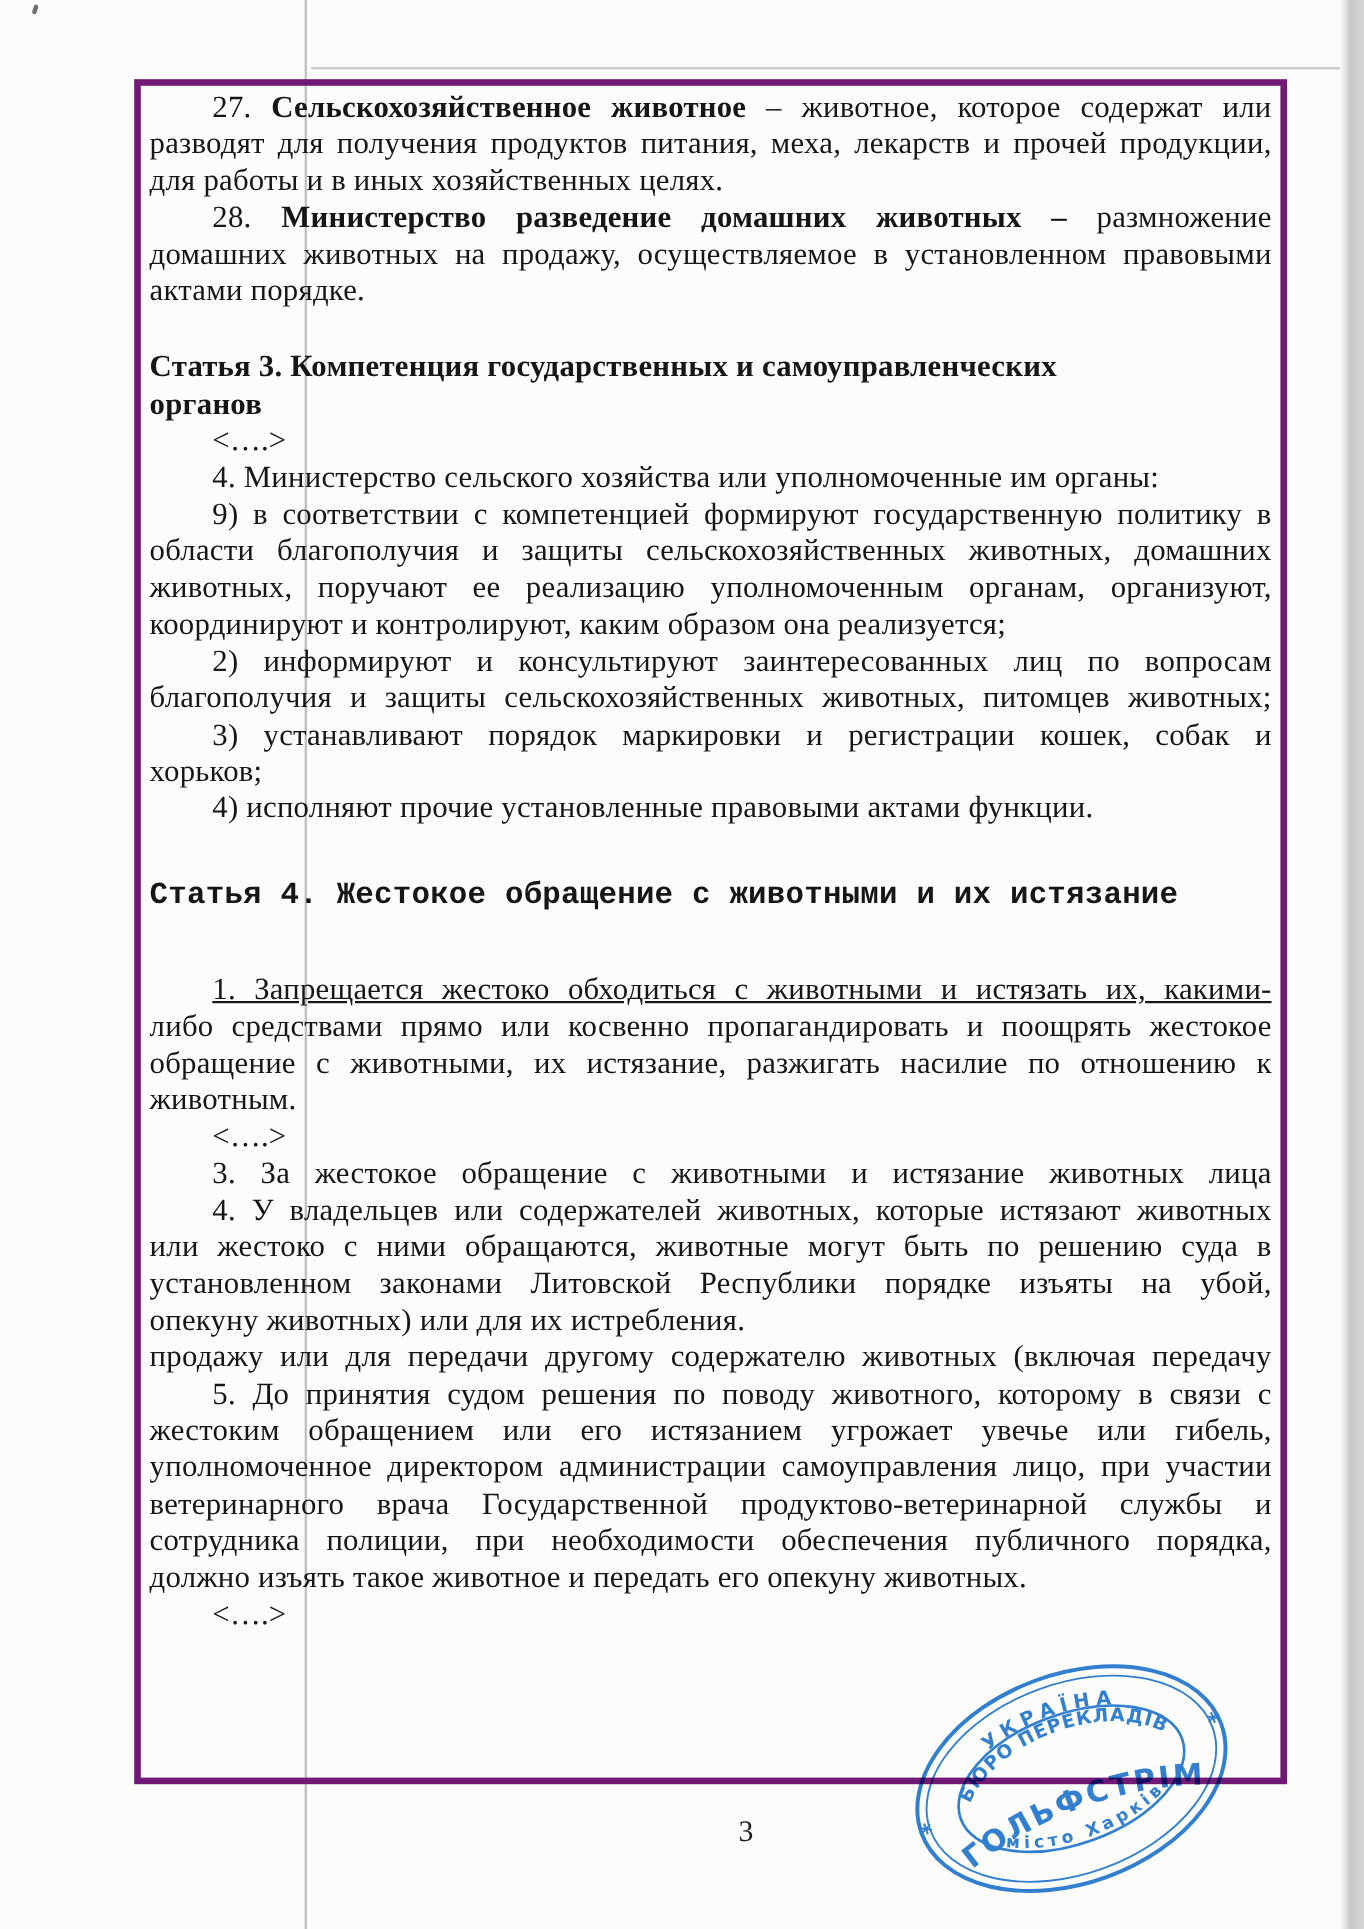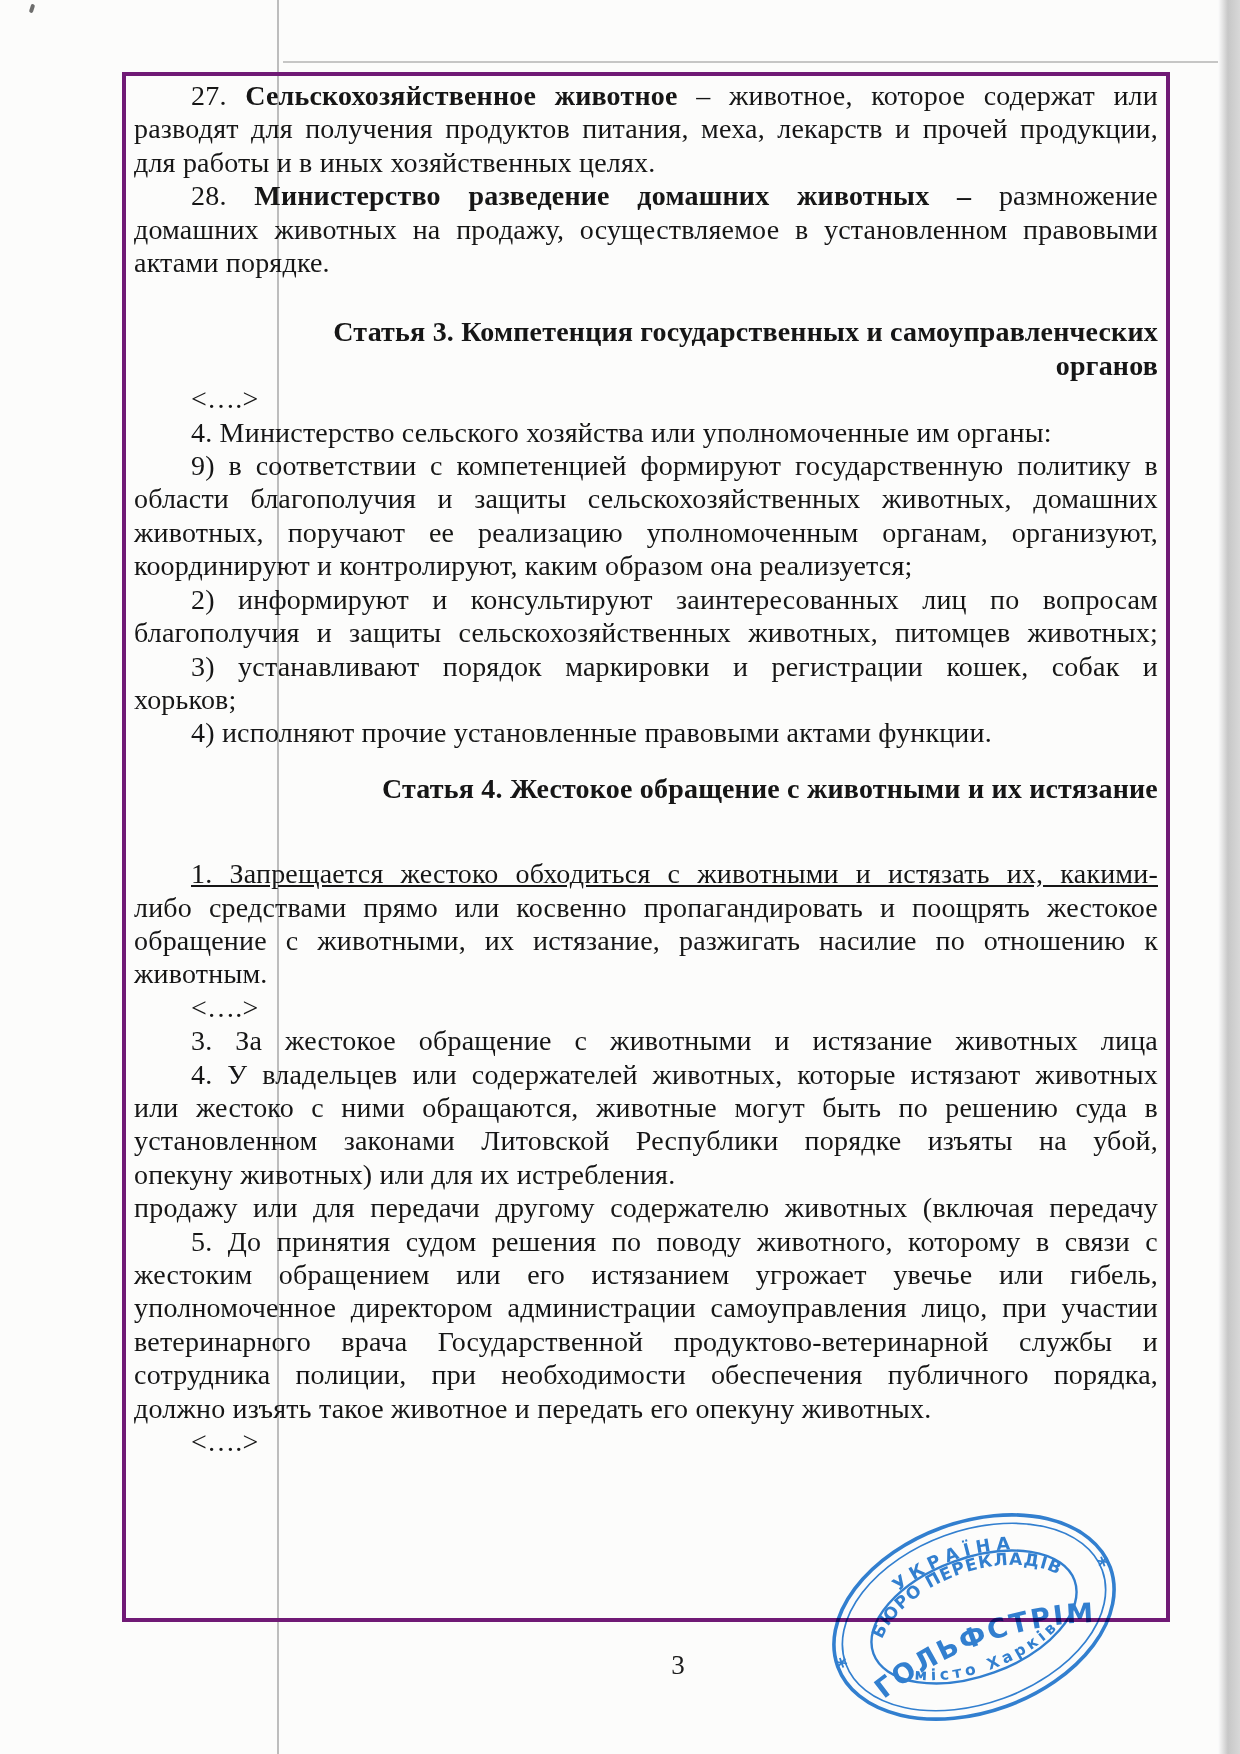--- a/index.html
+++ b/index.html
@@ -10,26 +10,26 @@
   }
   
   .scanline-v{position:absolute;left:277px;top:0;width:2px;height:1754px;background:#9b9b9b;opacity:.65;}
   .ghost-top{position:absolute;left:283px;top:61px;width:957px;height:2px;background:#8f8f8f;opacity:.5;}
   .edge-band{position:absolute;right:0;top:0;width:22px;height:1754px;
     background:linear-gradient(to right,#fdfdfd 0%,#c7c7c7 45%,#d8d8d8 100%);}
   .speck{position:absolute;left:30px;top:4px;width:4px;height:9px;background:#4a4a4a;border-radius:2px;transform:rotate(18deg);opacity:.8;}
   
   .frame{
     position:absolute;left:122px;top:72px;width:1048px;height:1550px;
-    border:4px solid #701a75;box-sizing:border-box;
+    border:6px solid #701a75;box-sizing:border-box;
     padding:3px 8px 0 8px;
   }
   .line{font-size:28px;line-height:33.4px;text-align:left;letter-spacing:.2px;}
   .line.fill{text-align:justify;text-align-last:justify;}
-  .line.center{text-align:right;}
+  .line.center{text-align:left;}
   .line.indent{text-indent:57px;}
   .line .b{font-weight:700;}
   
   .pageno{position:absolute;left:638px;top:1650px;width:80px;text-align:center;font-size:27px;color:#1c1c1c;}
   
   .stamp{position:absolute;left:814px;top:1497px;width:320px;height:240px;mix-blend-mode:multiply;opacity:.93;}
   .stamp text{font-family:"DejaVu Sans","Liberation Sans",sans-serif;font-weight:bold;}
 </style>
 </head>
 <body>
@@ -53,21 +53,21 @@
       <div class="line indent"><span>4. Министерство сельского хозяйства или уполномоченные им органы:</span></div>
       <div class="line fill indent"><span>9) в соответствии с компетенцией формируют государственную политику в</span></div>
       <div class="line fill"><span>области благополучия и защиты сельскохозяйственных животных, домашних</span></div>
       <div class="line fill"><span>животных, поручают ее реализацию уполномоченным органам, организуют,</span></div>
       <div class="line"><span>координируют и контролируют, каким образом она реализуется;</span></div>
       <div class="line fill indent"><span>2) информируют и консультируют заинтересованных лиц по вопросам</span></div>
       <div class="line fill"><span>благополучия и защиты сельскохозяйственных животных, питомцев животных;</span></div>
       <div class="line fill indent"><span>3) устанавливают порядок маркировки и регистрации кошек, собак и</span></div>
       <div class="line"><span>хорьков;</span></div>
       <div class="line indent"><span>4) исполняют прочие установленные правовыми актами функции.</span></div>
-      <div class="line center" style="margin-top: 22px;"><span class="b">Статья 4. Жестокое обращение с животными и их истязание</span></div>
+      <div class="line center" style="margin-top: 46px; font-family: Liberation Mono, monospace;"><span class="b">Статья 4. Жестокое обращение с животными и их истязание</span></div>
       <div class="line fill indent" style="margin-top: 52px; text-decoration: underline;"><span>1. Запрещается жестоко обходиться с животными и истязать их, какими-</span></div>
       <div class="line fill"><span>либо средствами прямо или косвенно пропагандировать и поощрять жестокое</span></div>
       <div class="line fill"><span>обращение с животными, их истязание, разжигать насилие по отношению к</span></div>
       <div class="line"><span>животным.</span></div>
       <div class="line indent"><span>&lt;….&gt;</span></div>
       <div class="line fill indent"><span>3. За жестокое обращение с животными и истязание животных лица</span></div>
       <div class="line fill indent"><span>4. У владельцев или содержателей животных, которые истязают животных</span></div>
       <div class="line fill"><span>или жестоко с ними обращаются, животные могут быть по решению суда в</span></div>
       <div class="line fill"><span>установленном законами Литовской Республики порядке изъяты на убой,</span></div>
       <div class="line"><span>опекуну животных) или для их истребления.</span></div>

